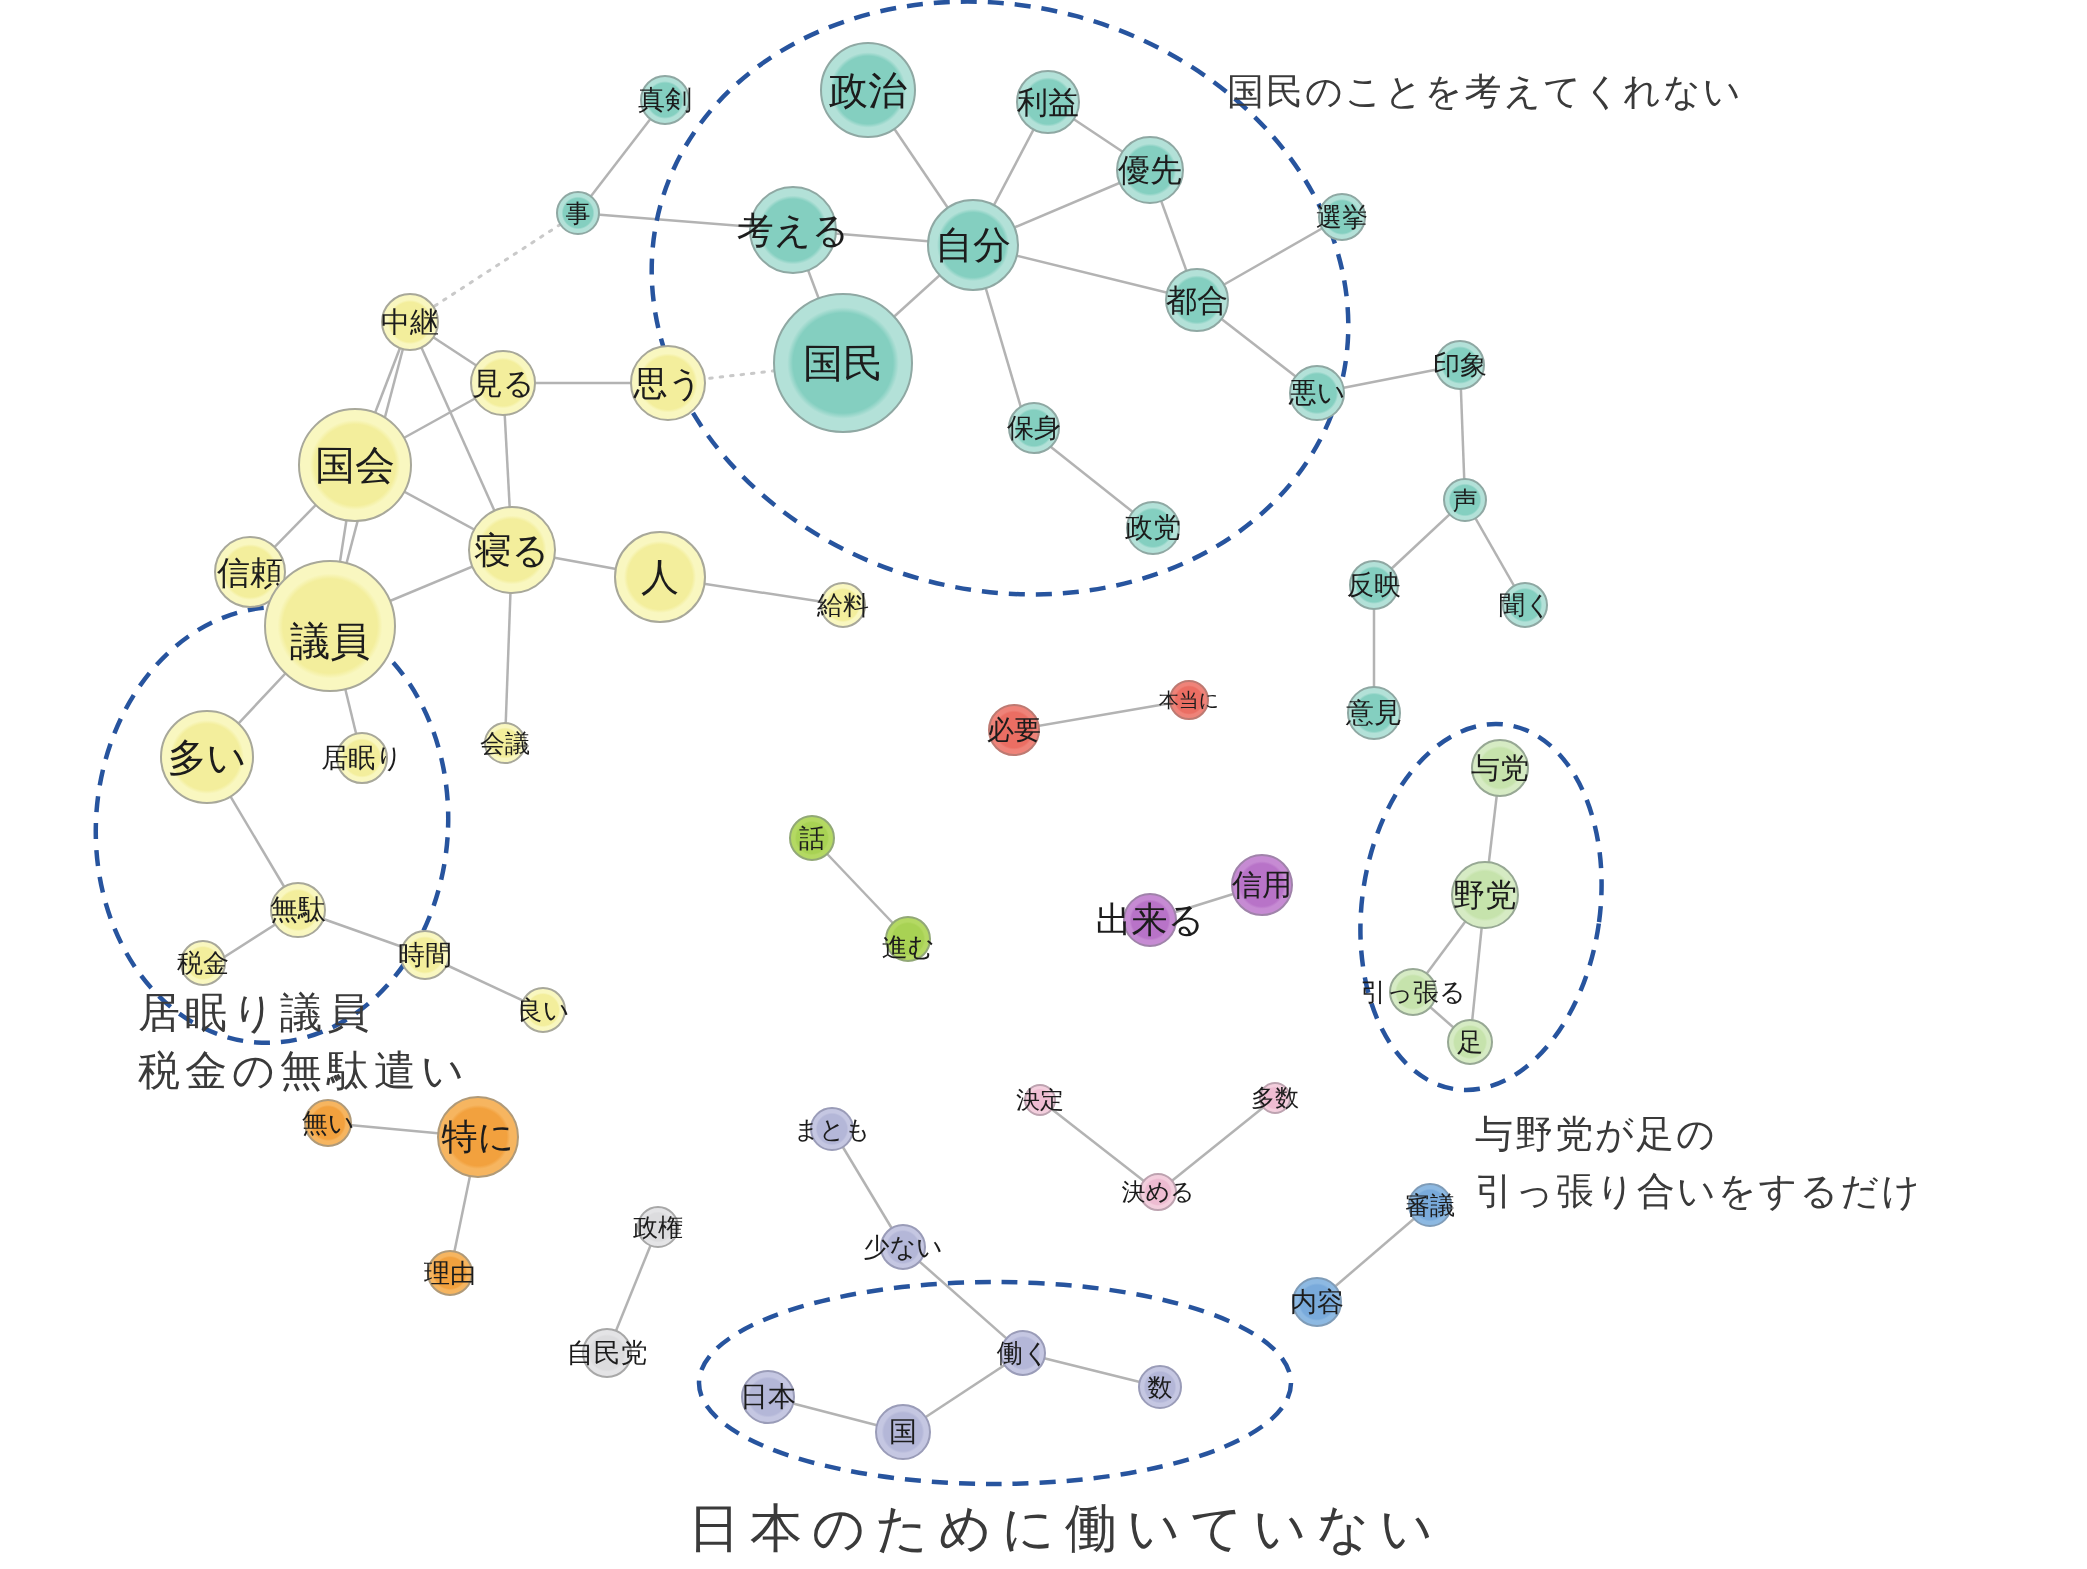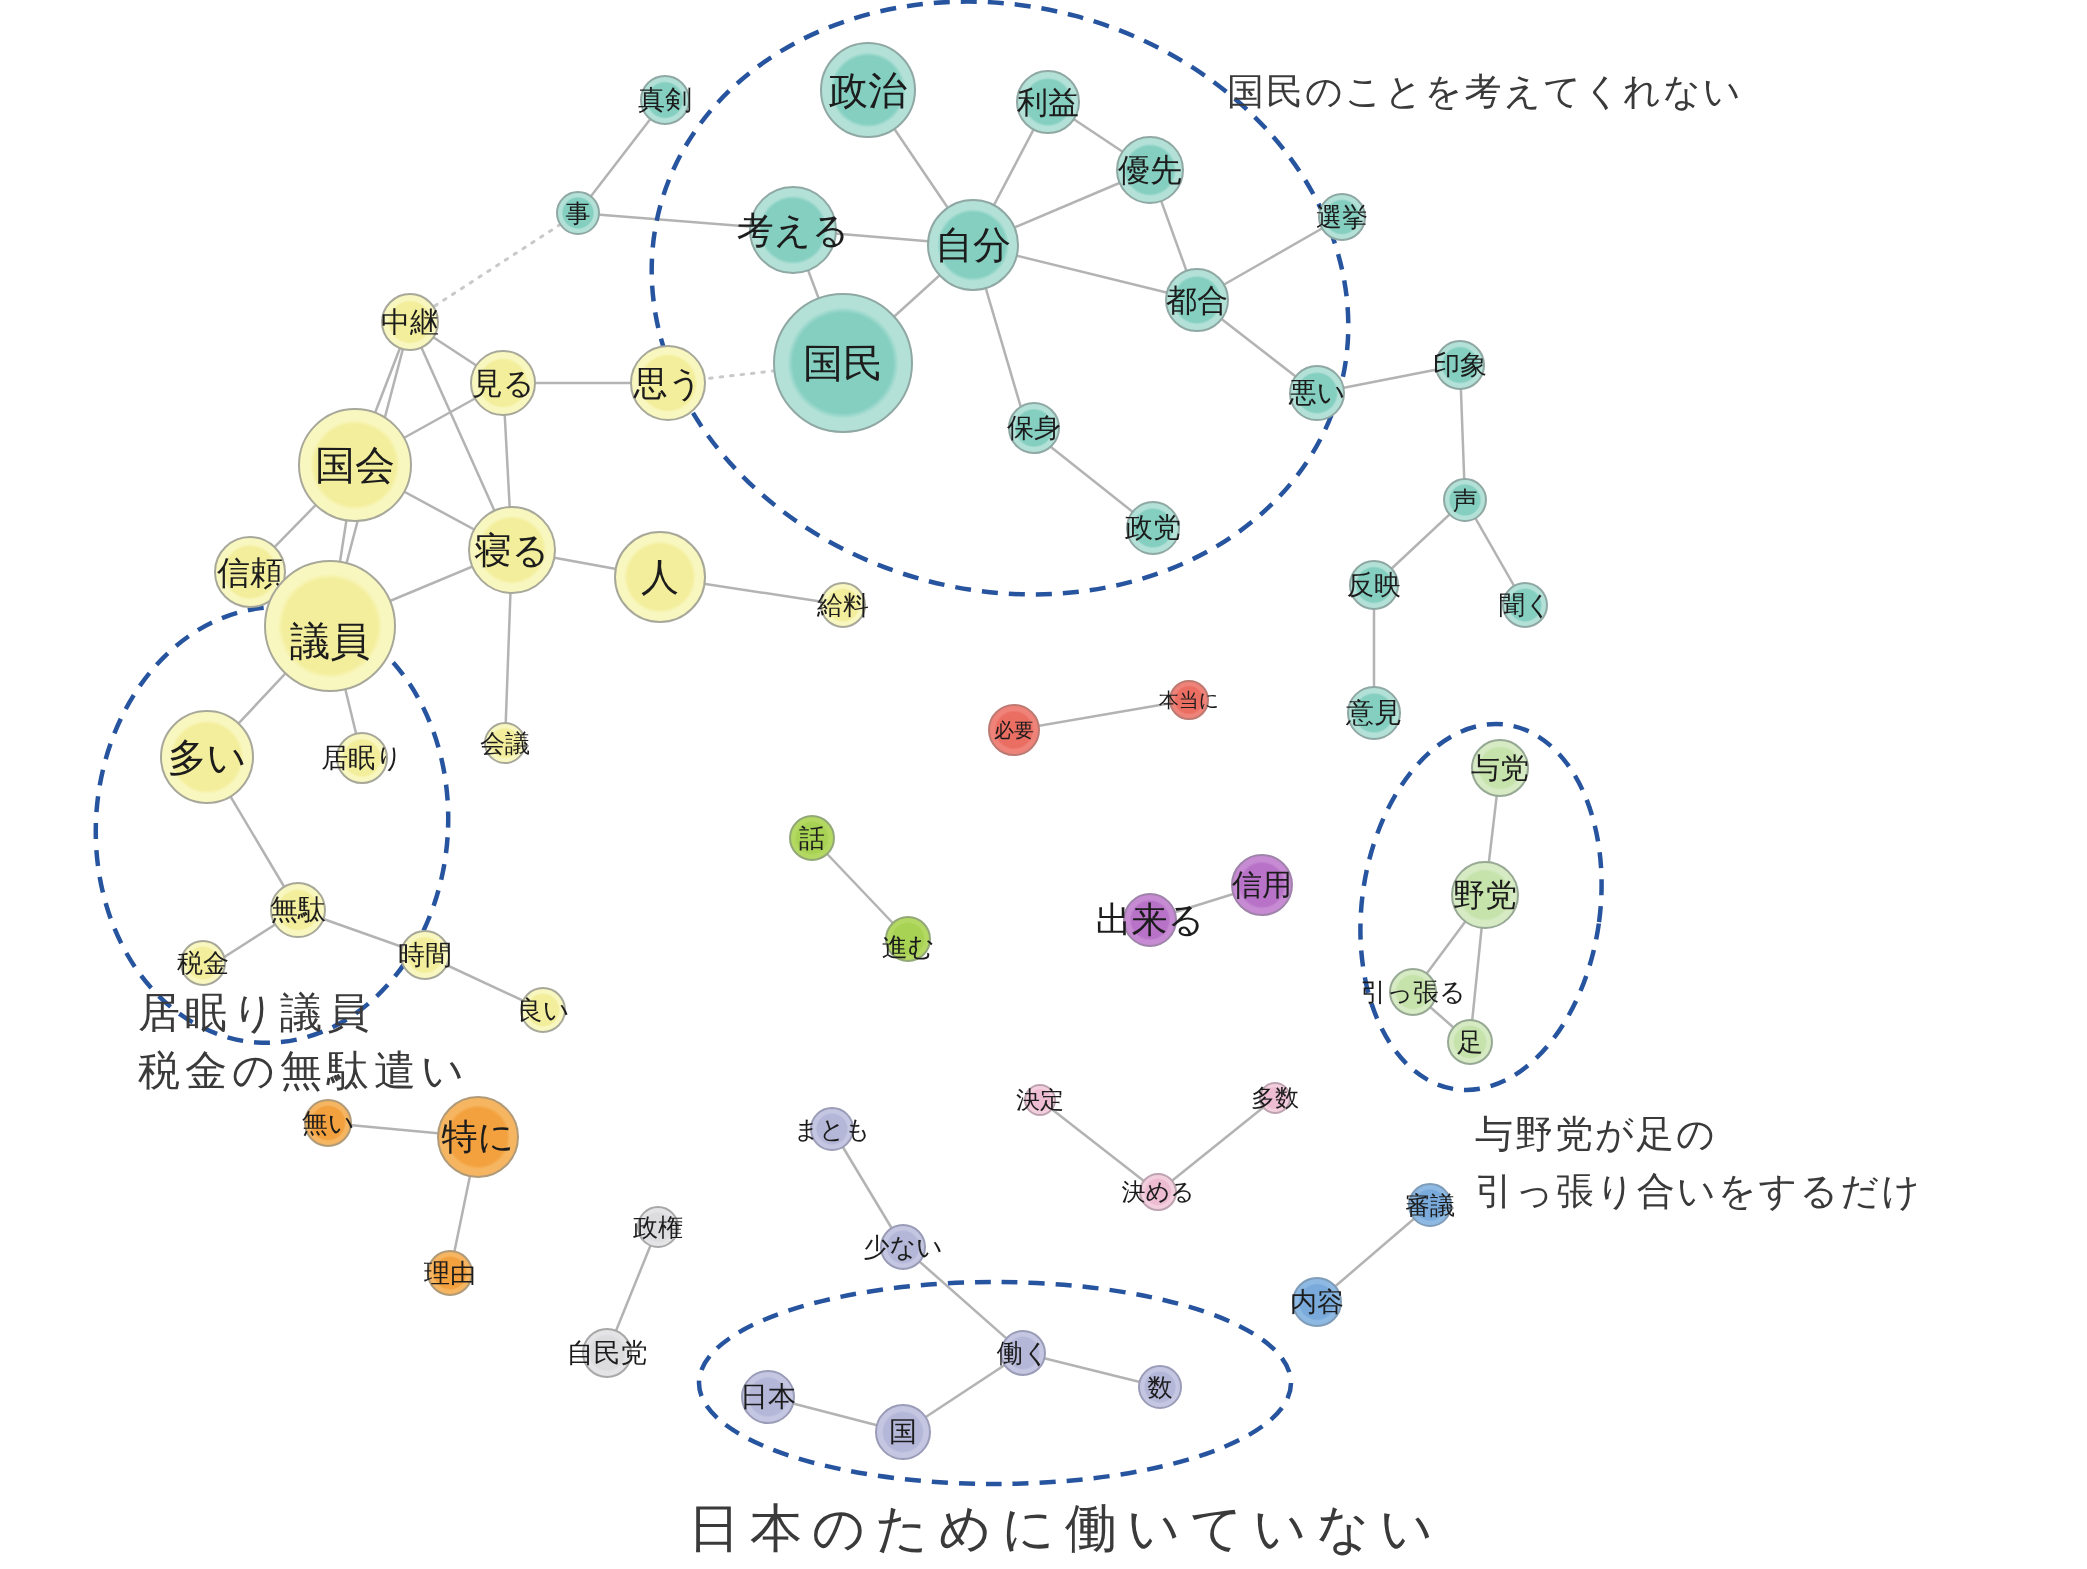--- a/index.html
+++ b/index.html
@@ -192,21 +192,21 @@
       <div class="node" style="left: 180px; top: 940px; height: 46px; width: 46px; border: 2px solid rgb(168, 168, 154); background: radial-gradient(circle, rgb(243, 238, 156) 0px, rgb(243, 238, 156) 52%, rgb(249, 247, 192) 58%, rgb(249, 247, 192) 100%);">
         <span style="font-size: 26px; color: rgb(28, 28, 28);">税金</span>
       </div>
       <div class="node" style="left: 400px; top: 930px; height: 50px; width: 50px; border: 2px solid rgb(168, 168, 154); background: radial-gradient(circle, rgb(243, 238, 156) 0px, rgb(243, 238, 156) 52%, rgb(249, 247, 192) 58%, rgb(249, 247, 192) 100%);">
         <span style="font-size: 27px; color: rgb(28, 28, 28);">時間</span>
       </div>
       <div class="node" style="left: 520px; top: 987px; height: 46px; width: 46px; border: 2px solid rgb(168, 168, 154); background: radial-gradient(circle, rgb(243, 238, 156) 0px, rgb(243, 238, 156) 52%, rgb(249, 247, 192) 58%, rgb(249, 247, 192) 100%);">
         <span style="font-size: 26px; color: rgb(28, 28, 28);">良い</span>
       </div>
       <div class="node" style="left: 988px; top: 704px; height: 52px; width: 52px; border: 2px solid rgb(189, 122, 114); background: radial-gradient(circle, rgb(235, 110, 99) 0px, rgb(235, 110, 99) 52%, rgb(239, 131, 121) 58%, rgb(239, 131, 121) 100%);">
-        <span style="font-size: 20px; color: rgb(28, 28, 28);">必要</span>
+        <span style="font-size: 27px; color: rgb(28, 28, 28);">必要</span>
       </div>
       <div class="node" style="left: 1169px; top: 680px; height: 40px; width: 40px; border: 2px solid rgb(189, 122, 114); background: radial-gradient(circle, rgb(235, 110, 99) 0px, rgb(235, 110, 99) 52%, rgb(239, 131, 121) 58%, rgb(239, 131, 121) 100%);">
         <span style="font-size: 20px; color: rgb(28, 28, 28);">本当に</span>
       </div>
       <div class="node" style="left: 789px; top: 815px; height: 46px; width: 46px; border: 2px solid rgb(146, 168, 119); background: radial-gradient(circle, rgb(168, 210, 84) 0px, rgb(168, 210, 84) 52%, rgb(180, 217, 99) 58%, rgb(180, 217, 99) 100%);">
         <span style="font-size: 26px; color: rgb(28, 28, 28);">話</span>
       </div>
       <div class="node" style="left: 885px; top: 916px; height: 46px; width: 46px; border: 2px solid rgb(146, 168, 119); background: radial-gradient(circle, rgb(168, 210, 84) 0px, rgb(168, 210, 84) 52%, rgb(180, 217, 99) 58%, rgb(180, 217, 99) 100%); align-items: flex-end;">
         <span style="font-size: 26px; color: rgb(28, 28, 28);">進む</span>
       </div>

